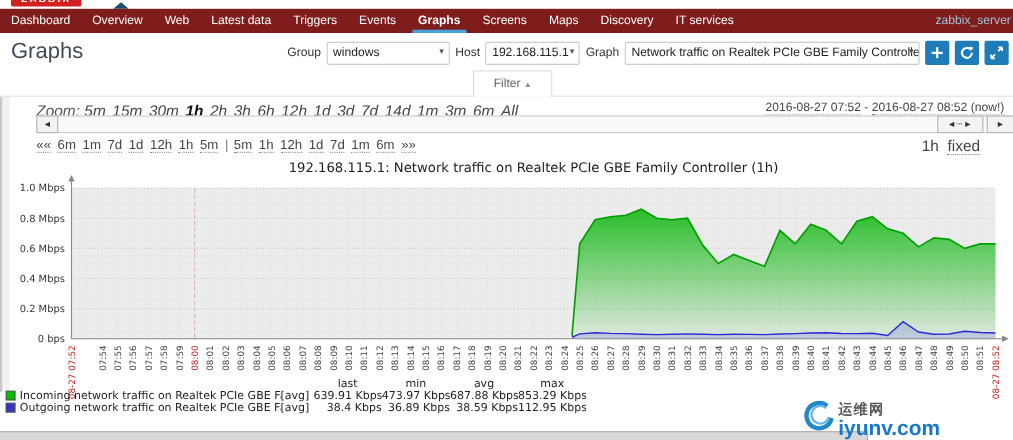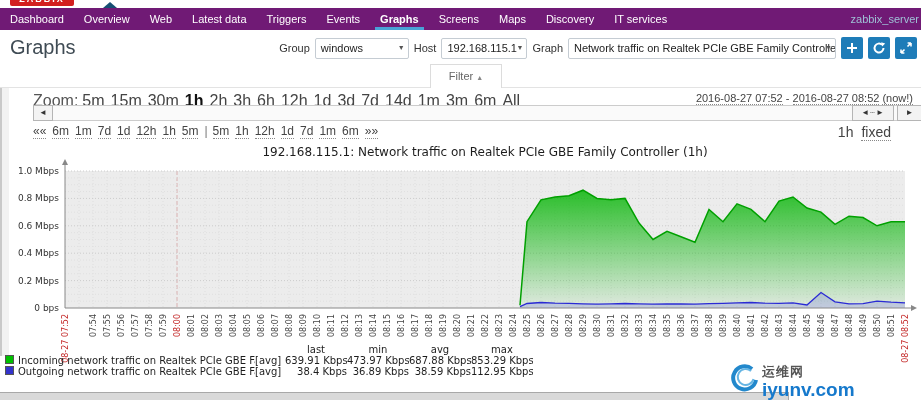--- a/index.html
+++ b/index.html
@@ -10,53 +10,53 @@
   
   .topstrip { position:absolute; left:0; top:0; width:921px; height:8px; background:#fff; }
   .logo { position:absolute; left:10px; top:-8px; width:64px; height:14px; background:#d31f1f;
           color:#fff; font-size:9px; font-weight:bold; letter-spacing:2px; text-align:center;
           line-height:15px; border-radius:2px; }
   .popup-arrow { position:absolute; left:103px; top:2px; width:0; height:0;
           border-left:7px solid transparent; border-right:7px solid transparent;
           border-bottom:6px solid #174f73; }
 
   
-  .navbar { position:absolute; left:0; top:8px; width:921px; height:22px; background:#701a75; }
+  .navbar { position:absolute; left:0; top:8px; width:921px; height:22px; background:#7f1d1d; }
   .navbar ul { list-style:none; display:flex; height:22px; }
   .navbar li { position:relative; padding:0 10px; line-height:22px; font-size:11px; color:#fff; cursor:pointer; white-space:nowrap; }
   .navbar li.active { font-weight:bold; }
   .navbar li.active::after { content:""; position:absolute; left:5px; right:5px; bottom:0; height:3px; background:#49a2d7; }
   .nav-user { position:absolute; right:2px; top:0; line-height:22px; font-size:11px; color:#9fc1d6; }
 
   
   .page-title { position:absolute; left:10px; top:36px; font-size:20px; color:#3f4b54; }
   .controls { position:absolute; right:4px; top:37px; display:flex; align-items:center; gap:5px; }
   .ctl-label { font-size:11px; color:#333; }
   .sel { position:relative; height:21px; background:#fff; border:1px solid #c5ccd3; border-radius:2px;
          font-size:11px; color:#222; padding:3px 16px 0 5px; white-space:nowrap; overflow:hidden; cursor:pointer; }
   .sel .caret { position:absolute; right:3px; top:5px; font-size:7px; color:#555; }
-  .sel-group { width:94px; } .sel-host { width:86px; } .sel-graph { width:268px; }
+  .sel-group { width:112px; } .sel-host { width:86px; } .sel-graph { width:268px; }
   .btn { width:22px; height:22px; background:#1e7cb8; border:none; border-radius:2px; cursor:pointer;
          display:flex; align-items:center; justify-content:center; padding:0; }
   .btn svg { display:block; }
 
   
   .filter-line { position:absolute; left:0; top:87px; width:921px; height:1px; background:#e3e3e3; }
   .filter-tab { position:absolute; left:430px; top:64px; width:72px; height:24px; background:#fff;
           border:1px solid #dcdcdc; border-bottom:none; z-index:2; font-size:11px; color:#666;
           text-align:center; line-height:23px; cursor:pointer; }
   .filter-tab .tri { font-size:7px; color:#888; }
 
   
   .left-strip { position:absolute; left:0; top:88px; width:9px; height:268px; background:#f2f2f2; border-left:2px solid #c9c9c9; }
   .bottom-strip { position:absolute; left:0; top:392px; width:789px; height:8px; background:#d9d9d9;
           border-top:1px solid #a8a8a8; border-right:1px solid #a8a8a8; }
 
   
-  .zoomrow { position:absolute; left:33px; top:92px; font-size:16px; color:#555; }
+  .zoomrow { position:absolute; left:33px; top:92px; font-size:14px; color:#555;font-style:italic; }
   .zoomrow .zlabel { margin-right:4px; }
   a.tlink { color:#444; text-decoration:none; border-bottom:1px dotted #888; margin-right:6px; cursor:pointer; }
   a.tlink.active { font-weight:bold; color:#111; border-bottom:none; }
   .daterange { position:absolute; right:8px; top:92px; font-size:11px; color:#444; }
   .daterange a { margin-right:0; }
   .sbar { position:absolute; left:33px; top:105px; width:888px; height:16px; background:#fafafa; border:1px solid #ccc; }
   .sbtn { position:absolute; top:-1px; height:16px; background:#f3f3f3; border:1px solid #b5b5b5;
           font-size:8px; color:#333; text-align:center; line-height:14px; cursor:pointer; }
   .sbtn-left { left:-1px; width:20px; }
   .shandle { left:818px; width:42px; letter-spacing:1px; }

